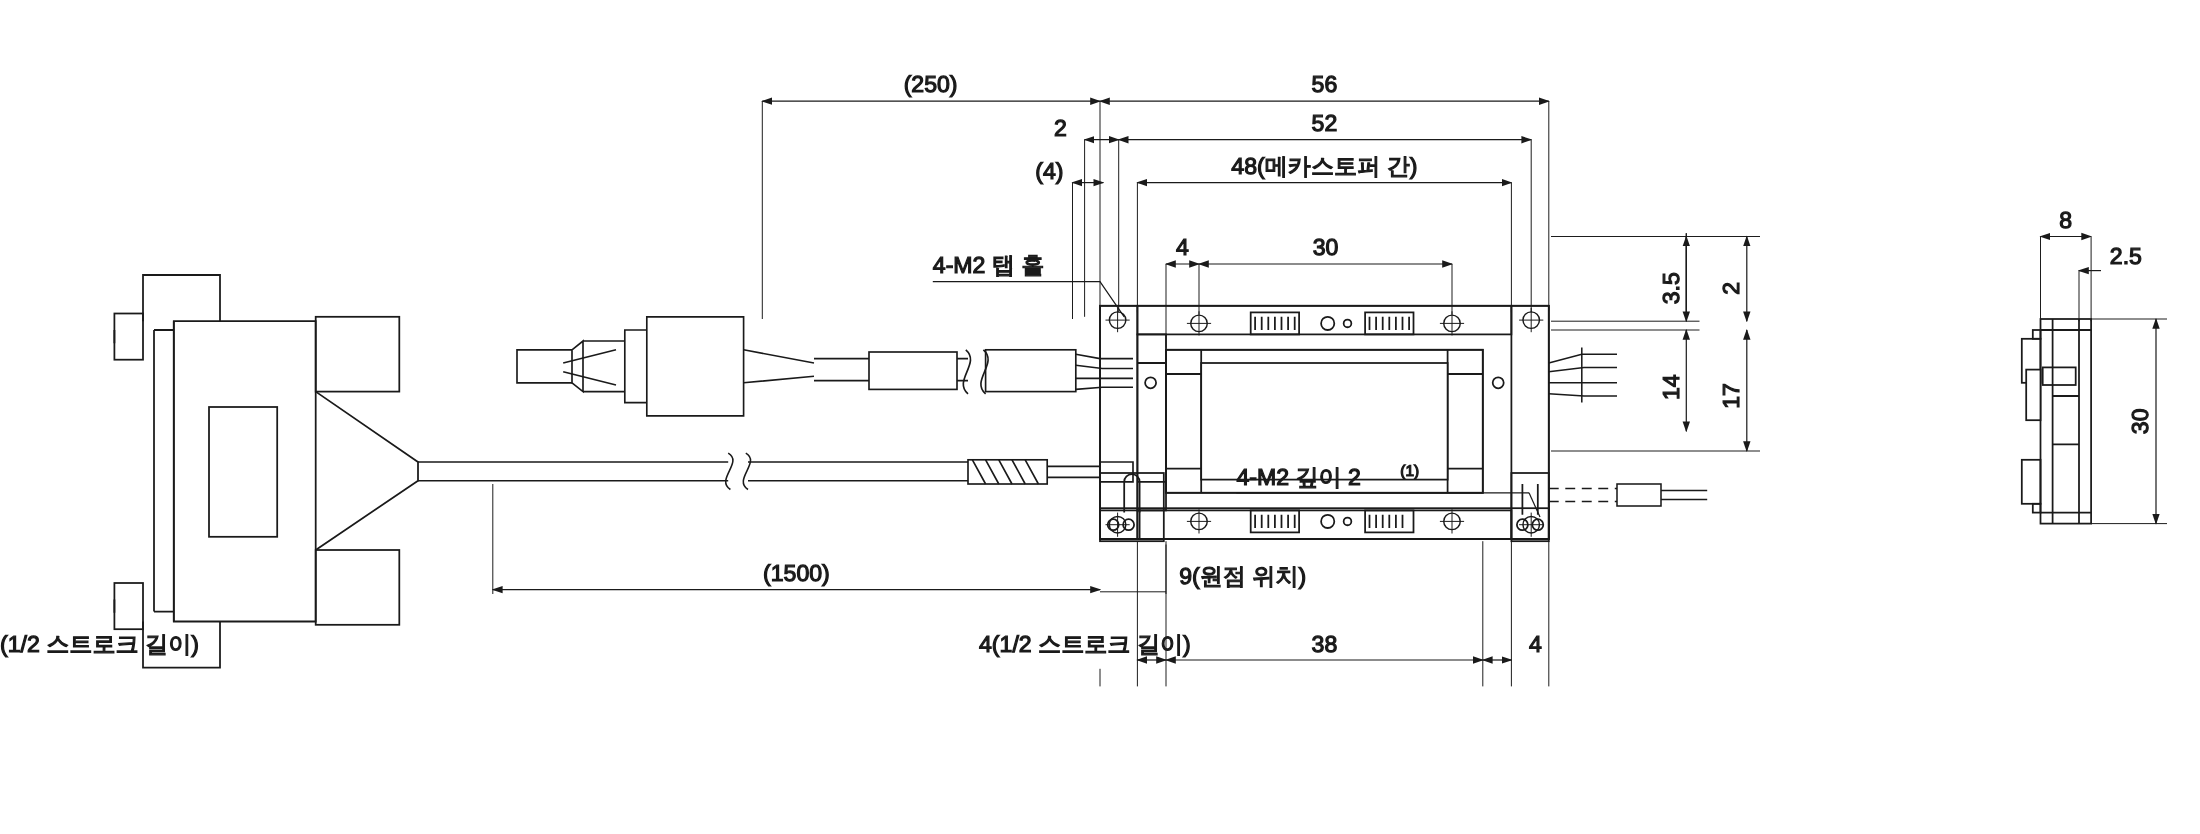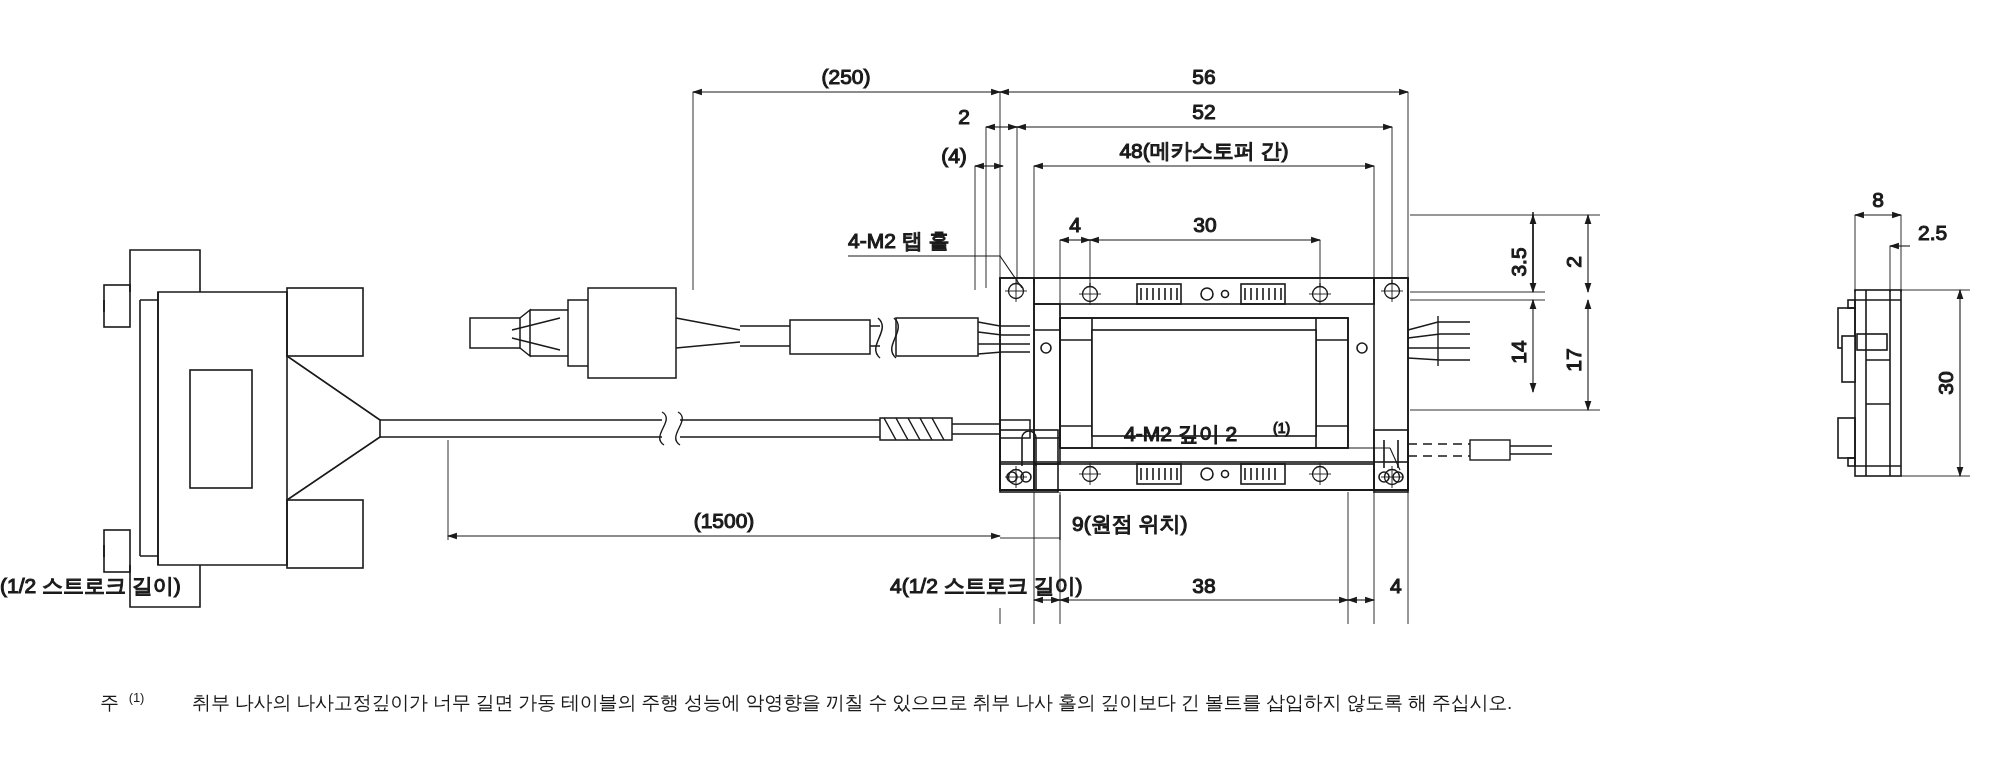--- a/index.html
+++ b/index.html
@@ -366,17 +366,14 @@
       <g>
         <path d="M1960,290 L1960,476" marker-start="url(#arrStart)" marker-end="url(#arrEnd)"></path>
         <path d="M1901,290 L1970,290" stroke-width="0.9"></path>
         <path d="M1901,476 L1970,476" stroke-width="0.9"></path>
         <text x="1953" y="383" font-size="21" text-anchor="middle" transform="rotate(-90 1953 383)">30</text>
       </g>
 
     </g>
   </svg>
 
-  <div class="note">
-    <span class="note-head">주</span><span class="note-sup">(1)</span><span class="note-body">취부 나사의 나사고정깊이가 너무 길면 가동 테이블의 주행 성능에 악영향을 끼칠 수 있으므로 취부 나사 홀의 깊이보다 긴 볼트를 삽입하지 않도록 해 주십시오.</span>
-  </div>
 
 </div>
 
 </body></html>

